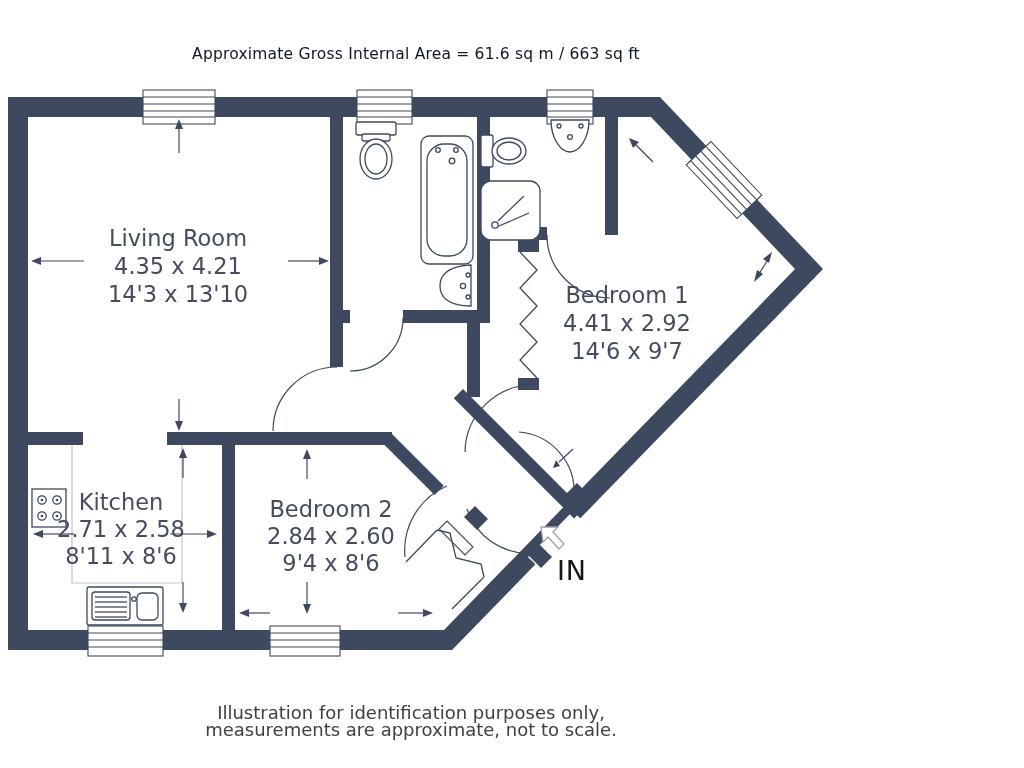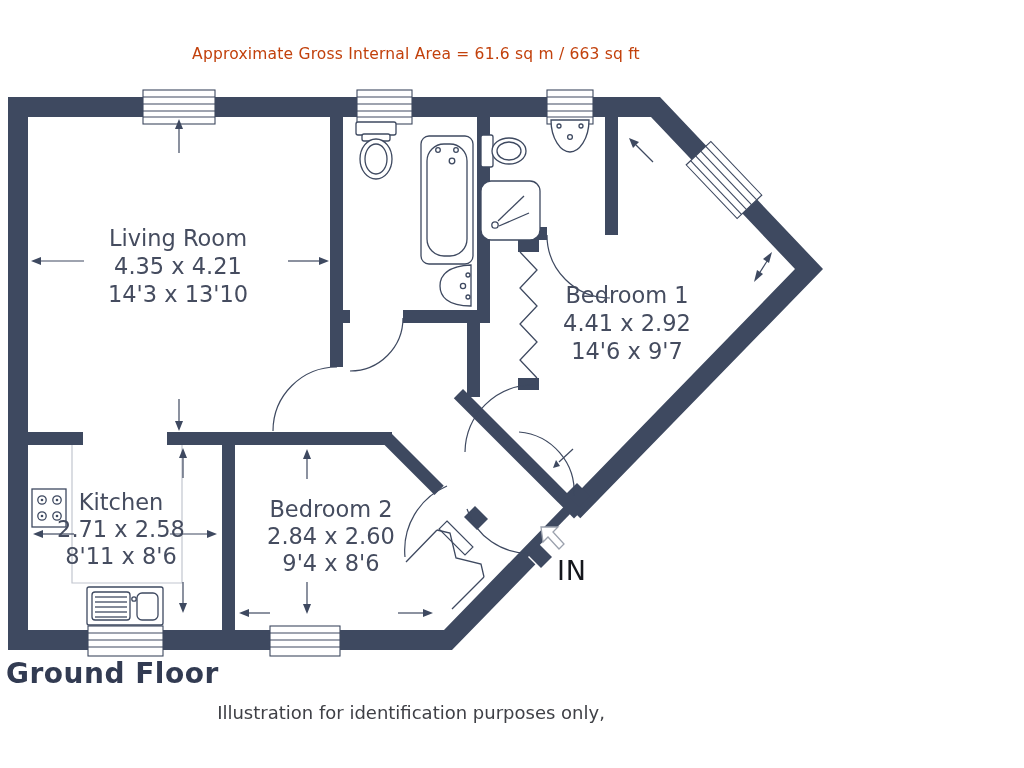--- a/index.html
+++ b/index.html
@@ -1,19 +1,19 @@
 <!DOCTYPE html>
 <html><head>
 <meta charset="utf-8">
 <style>
   html,body{margin:0;padding:0;background:#ffffff;}
   #stage{position:relative;width:1024px;height:768px;background:#ffffff;overflow:hidden;
          font-family:"DejaVu Sans","Liberation Sans",sans-serif;}
   #planSvg{position:absolute;left:0;top:0;}
-  .htext{position:absolute;color:#c2410c;}
+  .htext{position:absolute;color:#0f172a;}
   #header-note{left:0px;top:45px;width:832px;text-align:center;font-size:15.5px;letter-spacing:.2px;}
   #floor-title{left:6px;top:657px;font-size:28px;font-weight:800;color:#323b52;letter-spacing:.5px;}
   .footer-line{left:61px;width:700px;text-align:center;font-size:18px;color:#3f4046;}
   #footer-line1{top:702px;} #footer-line2{top:719px;} #footer-line3{top:736px;}
   .teal{color:#2fb3a6;}
   .produced{color:#3f4046;margin-left:6px;}
   
   .wall{fill:#3e4960;stroke:none;}
   .fix{fill:#ffffff;stroke:#3e4960;stroke-width:1.3;}
   .thin{fill:none;stroke:#3e4960;stroke-width:1.3;}
@@ -251,17 +251,17 @@
         <text class="roomdim" x="121" y="564">8'11 x 8'6</text>
       </g>
       <g>
         <text class="roomname" x="331" y="517">Bedroom 2</text>
         <text class="roomdim" x="331" y="544">2.84 x 2.60</text>
         <text class="roomdim" x="331" y="571">9'4 x 8'6</text>
       </g>
     </g>
   </svg>
 
-  <div id="floor-title" class="htext">Ground Floor</div>
 
   <div id="footer-line1" class="htext footer-line">Illustration for identification purposes only,</div>
+  <div id="footer-line2" class="htext footer-line">measurements are approximate, not to scale.</div>
 
 </div>
 
 </body></html>

